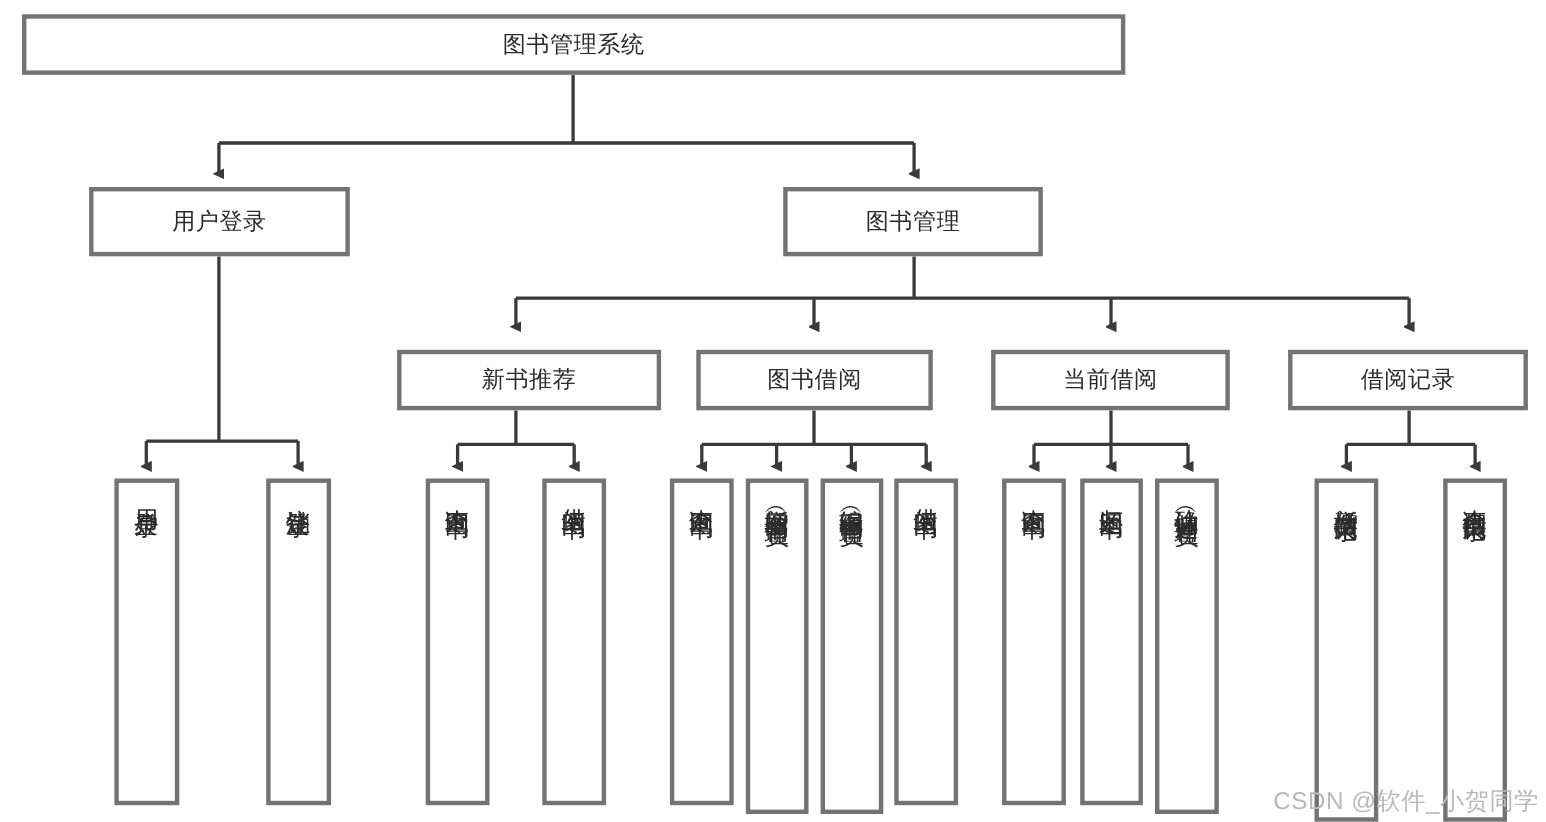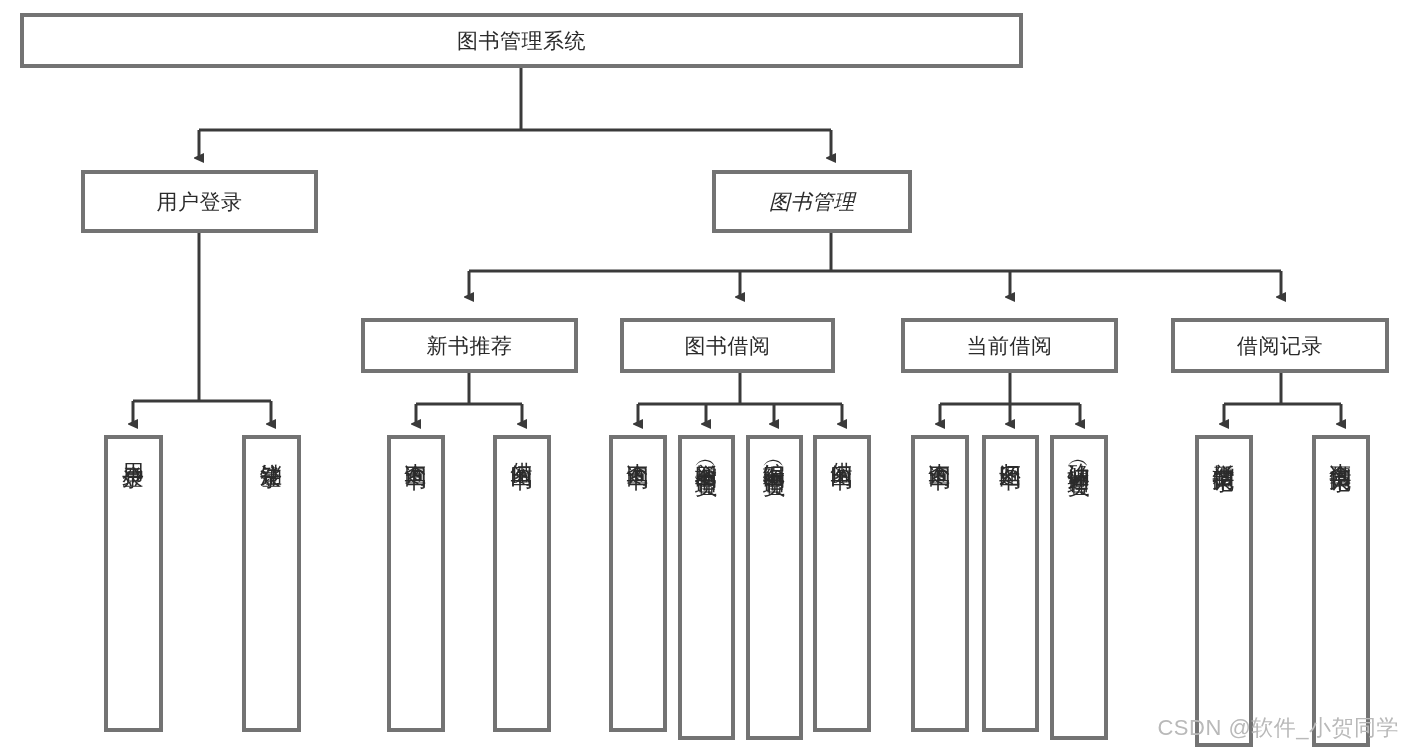--- a/index.html
+++ b/index.html
@@ -124,28 +124,28 @@
     </g>
   </svg>
 
   <div class="node horiz" style="left:20px; top:13px; width:1003px; height:55px;">
     <span class="label">图书管理系统</span>
   </div>
 
   <div class="node horiz" style="left:81px; top:170px; width:237px; height:63px;">
     <span class="label">用户登录</span>
   </div>
-  <div class="node horiz" style="left:712px; top:170px; width:200px; height:63px;font-style:italic;">
+  <div class="node horiz" style="left:712px; top:170px; width:236px; height:63px;">
     <span class="label">图书管理</span>
   </div>
 
-  <div class="node horiz" style="left:361px; top:318px; width:217px; height:55px;">
+  <div class="node horiz" style="left:361px; top:318px; width:240px; height:55px;">
     <span class="label">新书推荐</span>
   </div>
-  <div class="node horiz" style="left:620px; top:318px; width:215px; height:55px;">
+  <div class="node horiz" style="left:633px; top:318px; width:215px; height:55px;">
     <span class="label">图书借阅</span>
   </div>
   <div class="node horiz" style="left:901px; top:318px; width:217px; height:55px;">
     <span class="label">当前借阅</span>
   </div>
   <div class="node horiz" style="left:1171px; top:318px; width:218px; height:55px;">
     <span class="label">借阅记录</span>
   </div>
 
   <div class="node vert" style="left:104px; top:435px; width:59px; height:297px;">

